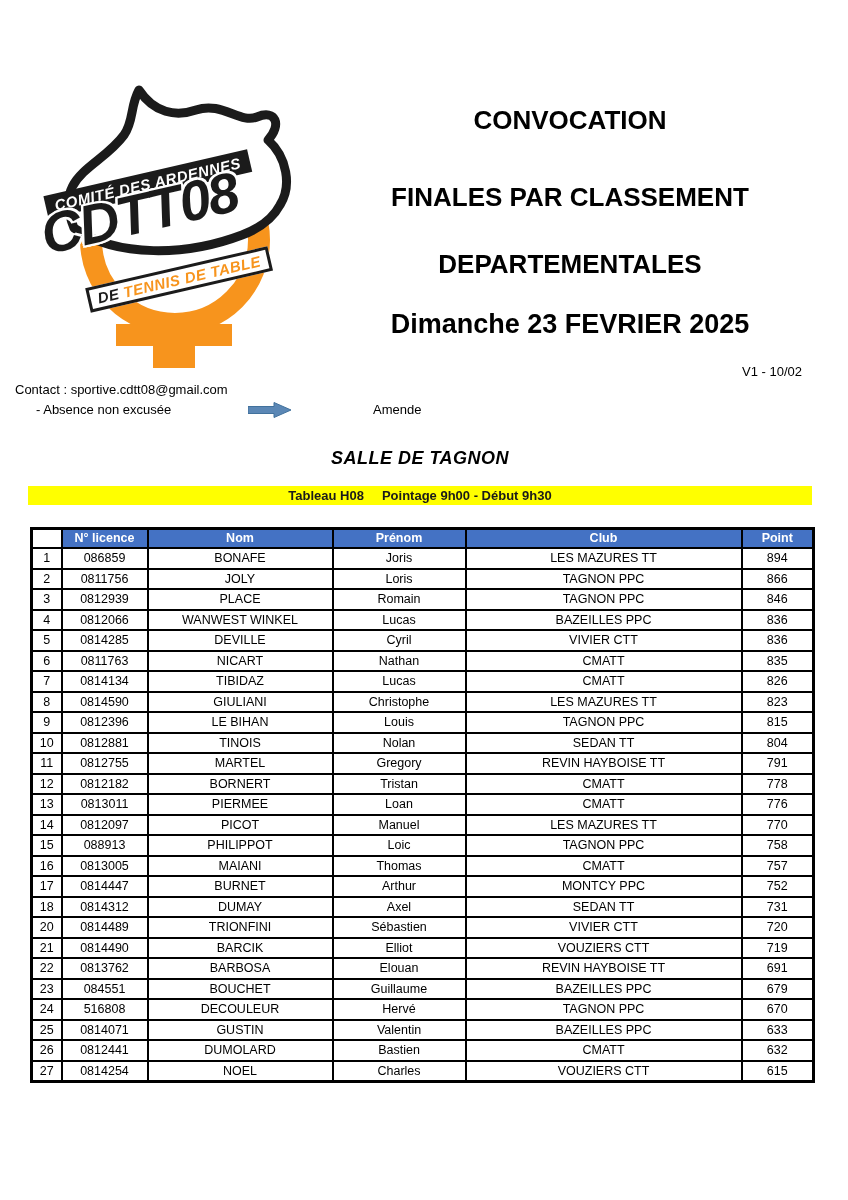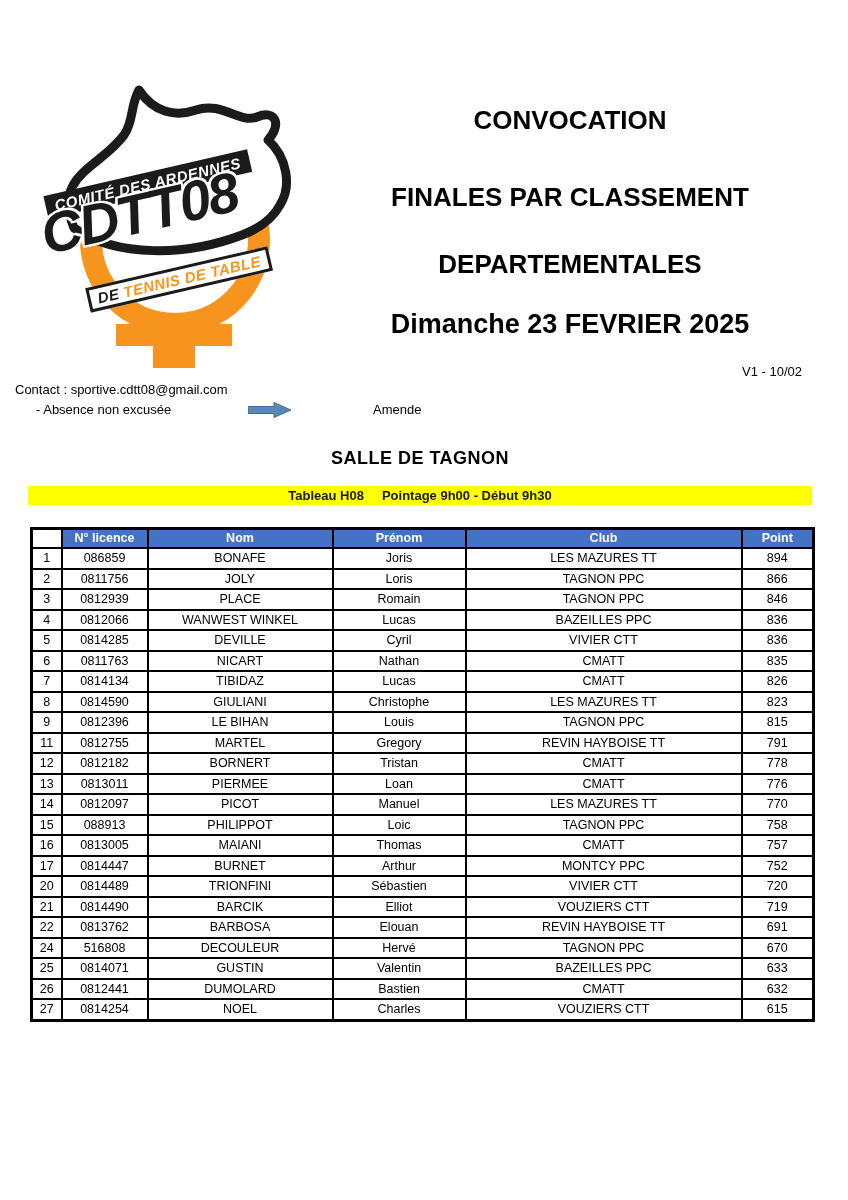--- a/index.html
+++ b/index.html
@@ -36,21 +36,21 @@
   .t3{top:249px;}
   .t4{top:309px;font-size:27px;}
   
   .contact{position:absolute;left:15px;top:382px;font-size:13px;}
   .version{position:absolute;left:742px;top:364px;font-size:13px;}
   .absence{position:absolute;left:25px;top:402px;font-size:13px;margin-left:11px;}
   .arrow{position:absolute;left:248px;top:402px;}
   .amende{position:absolute;left:373px;top:402px;font-size:13px;}
   
   .venue{position:absolute;left:28px;top:448px;width:784px;text-align:center;
-         font-size:18px;font-weight:bold;letter-spacing:.5px;}
+         font-size:18px;font-weight:bold;font-style:italic;letter-spacing:.5px;}
   .schedule{
     position:absolute;left:28px;top:486px;width:784px;height:19px;
     background:var(--bar-bg,#FFFF00);display:flex;align-items:center;justify-content:center;gap:18px;
     font-size:13px;font-weight:bold;color:#1a1a1a;
   }
   
   table.results{
     position:absolute;left:30px;top:527px;width:782px;
     border-collapse:collapse;table-layout:fixed;border:3px solid #000;
   }
@@ -190,20 +190,28 @@
         </tr>
         <tr>
           <td>9</td>
           <td>0812396</td>
           <td>LE BIHAN</td>
           <td>Louis</td>
           <td>TAGNON PPC</td>
           <td>815</td>
         </tr>
         <tr>
+          <td>10</td>
+          <td>0812881</td>
+          <td>TINOIS</td>
+          <td>Nolan</td>
+          <td>SEDAN TT</td>
+          <td>804</td>
+        </tr>
+        <tr>
           <td>11</td>
           <td>0812755</td>
           <td>MARTEL</td>
           <td>Gregory</td>
           <td>REVIN HAYBOISE TT</td>
           <td>791</td>
         </tr>
         <tr>
           <td>12</td>
           <td>0812182</td>
@@ -246,20 +254,28 @@
         </tr>
         <tr>
           <td>17</td>
           <td>0814447</td>
           <td>BURNET</td>
           <td>Arthur</td>
           <td>MONTCY PPC</td>
           <td>752</td>
         </tr>
         <tr>
+          <td>18</td>
+          <td>0814312</td>
+          <td>DUMAY</td>
+          <td>Axel</td>
+          <td>SEDAN TT</td>
+          <td>731</td>
+        </tr>
+        <tr>
           <td>20</td>
           <td>0814489</td>
           <td>TRIONFINI</td>
           <td>Sébastien</td>
           <td>VIVIER CTT</td>
           <td>720</td>
         </tr>
         <tr>
           <td>21</td>
           <td>0814490</td>
@@ -270,20 +286,28 @@
         </tr>
         <tr>
           <td>22</td>
           <td>0813762</td>
           <td>BARBOSA</td>
           <td>Elouan</td>
           <td>REVIN HAYBOISE TT</td>
           <td>691</td>
         </tr>
         <tr>
+          <td>23</td>
+          <td>084551</td>
+          <td>BOUCHET</td>
+          <td>Guillaume</td>
+          <td>BAZEILLES PPC</td>
+          <td>679</td>
+        </tr>
+        <tr>
           <td>24</td>
           <td>516808</td>
           <td>DECOULEUR</td>
           <td>Hervé</td>
           <td>TAGNON PPC</td>
           <td>670</td>
         </tr>
         <tr>
           <td>25</td>
           <td>0814071</td>

